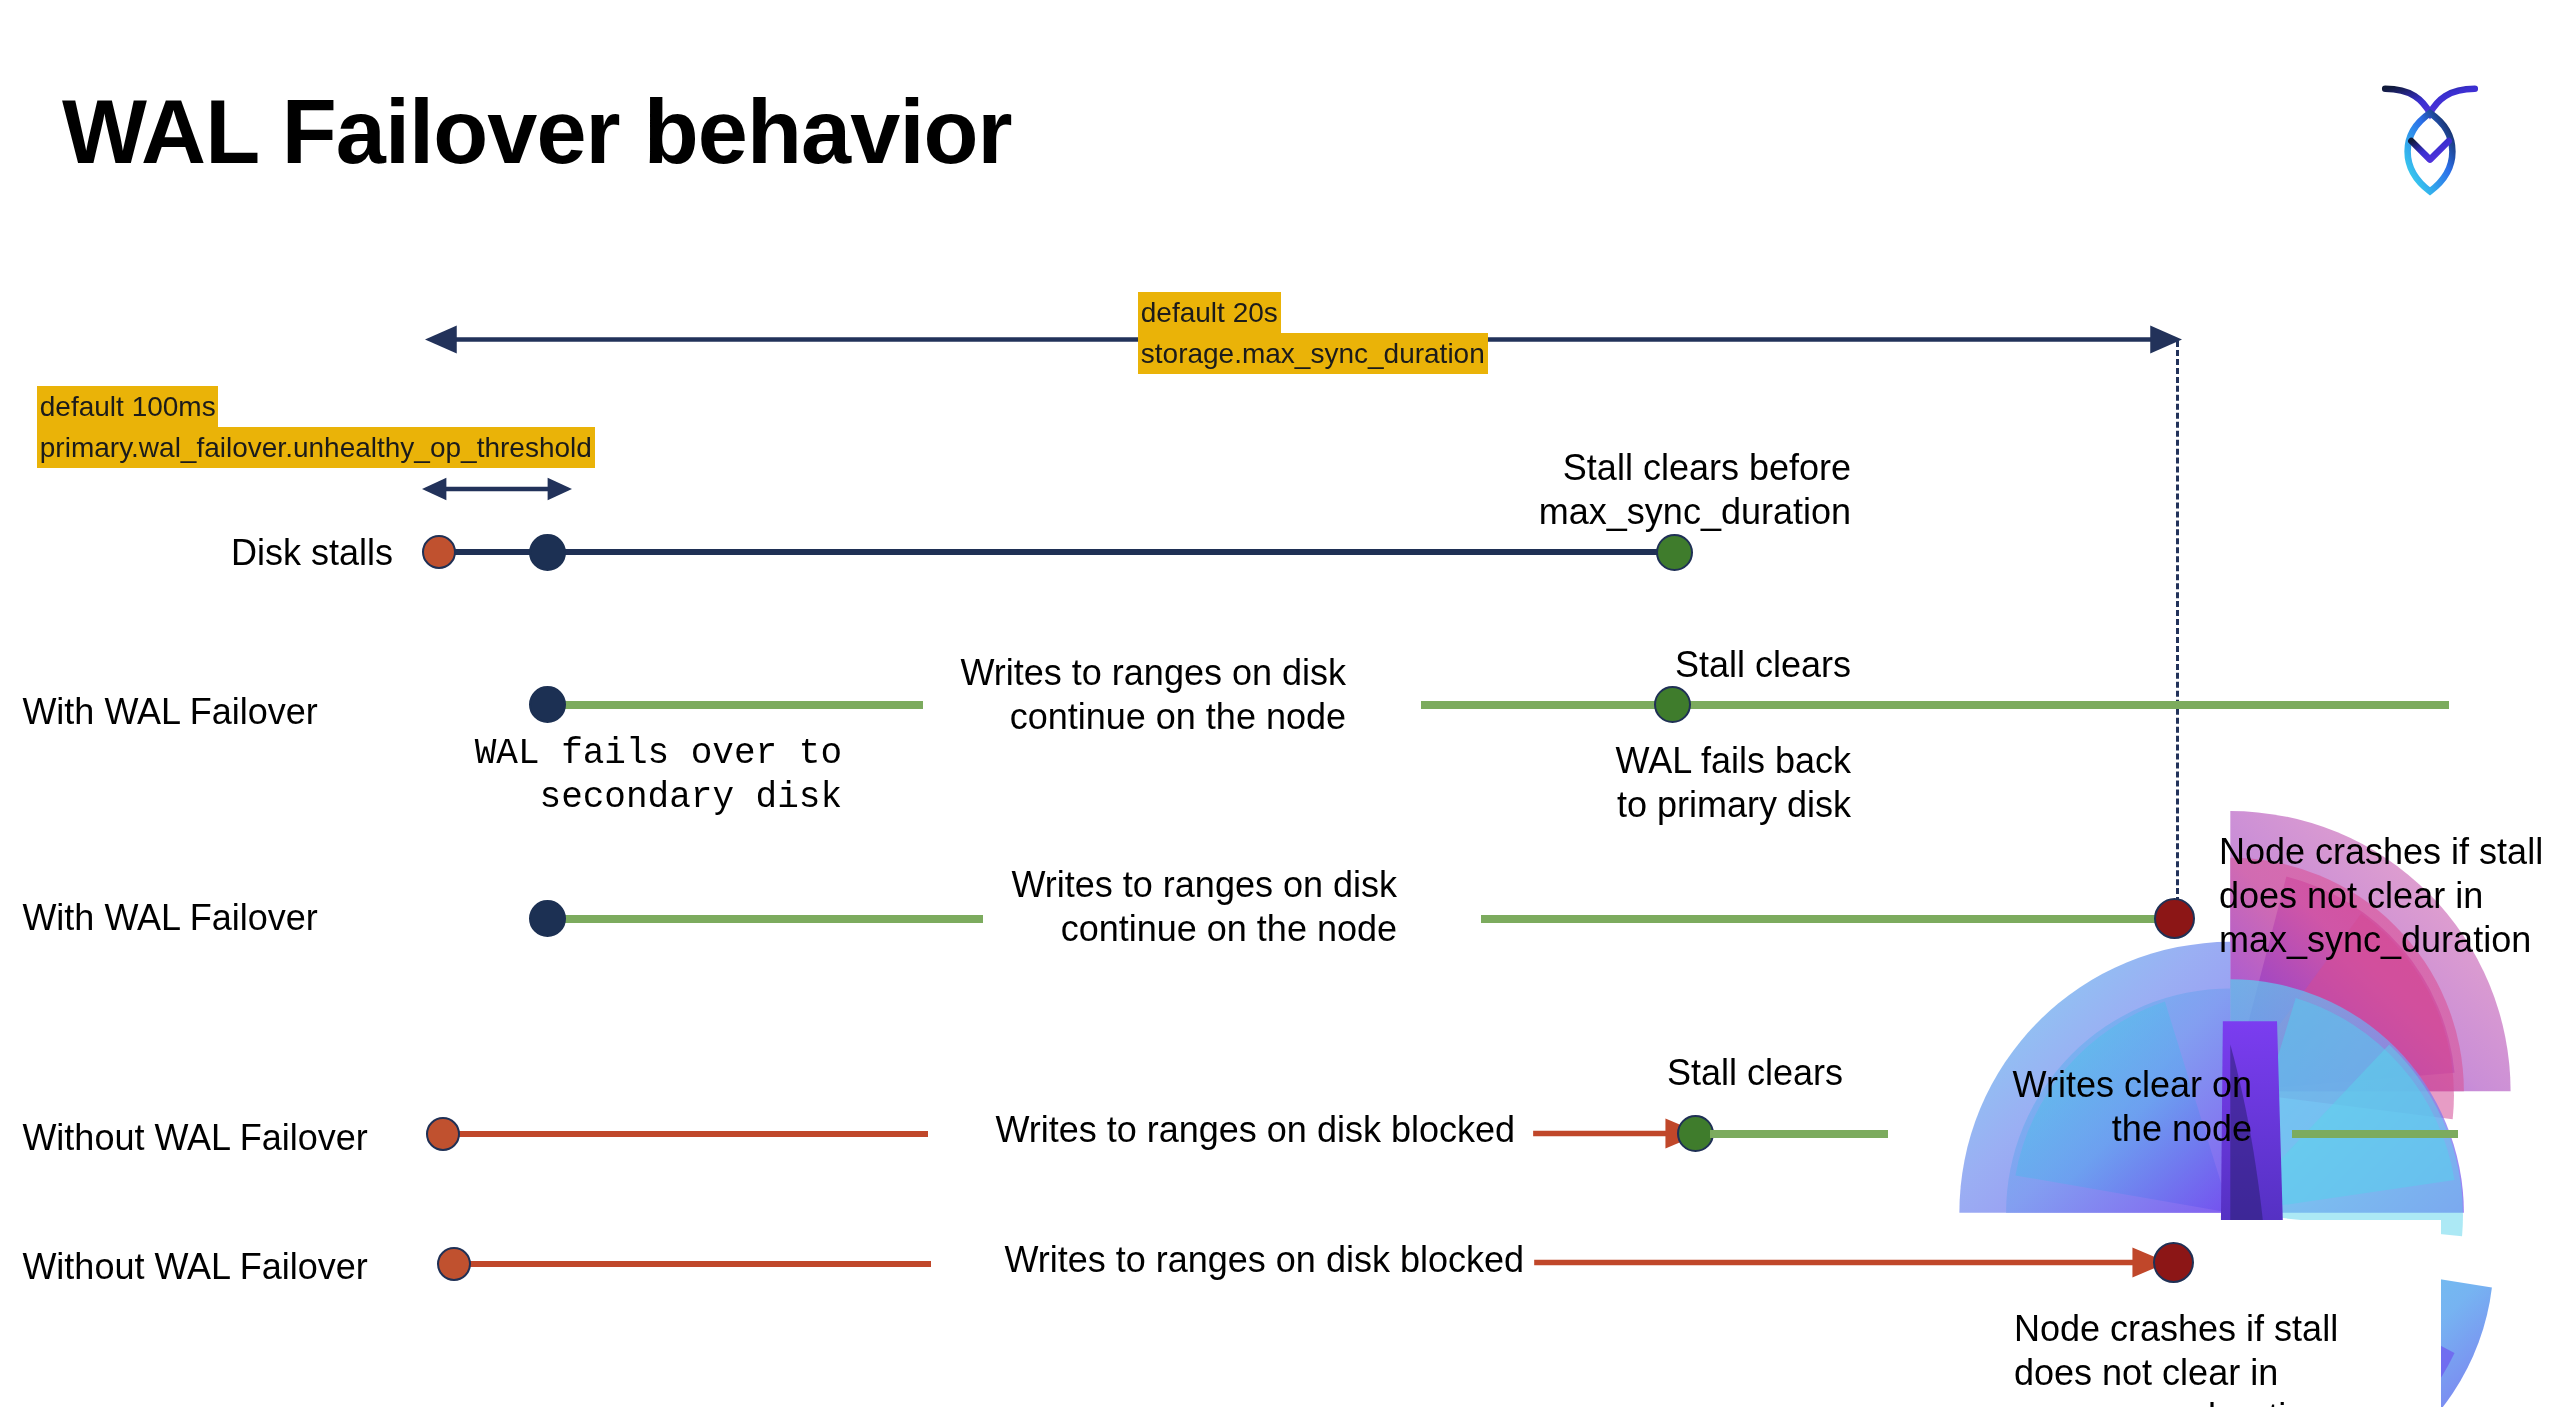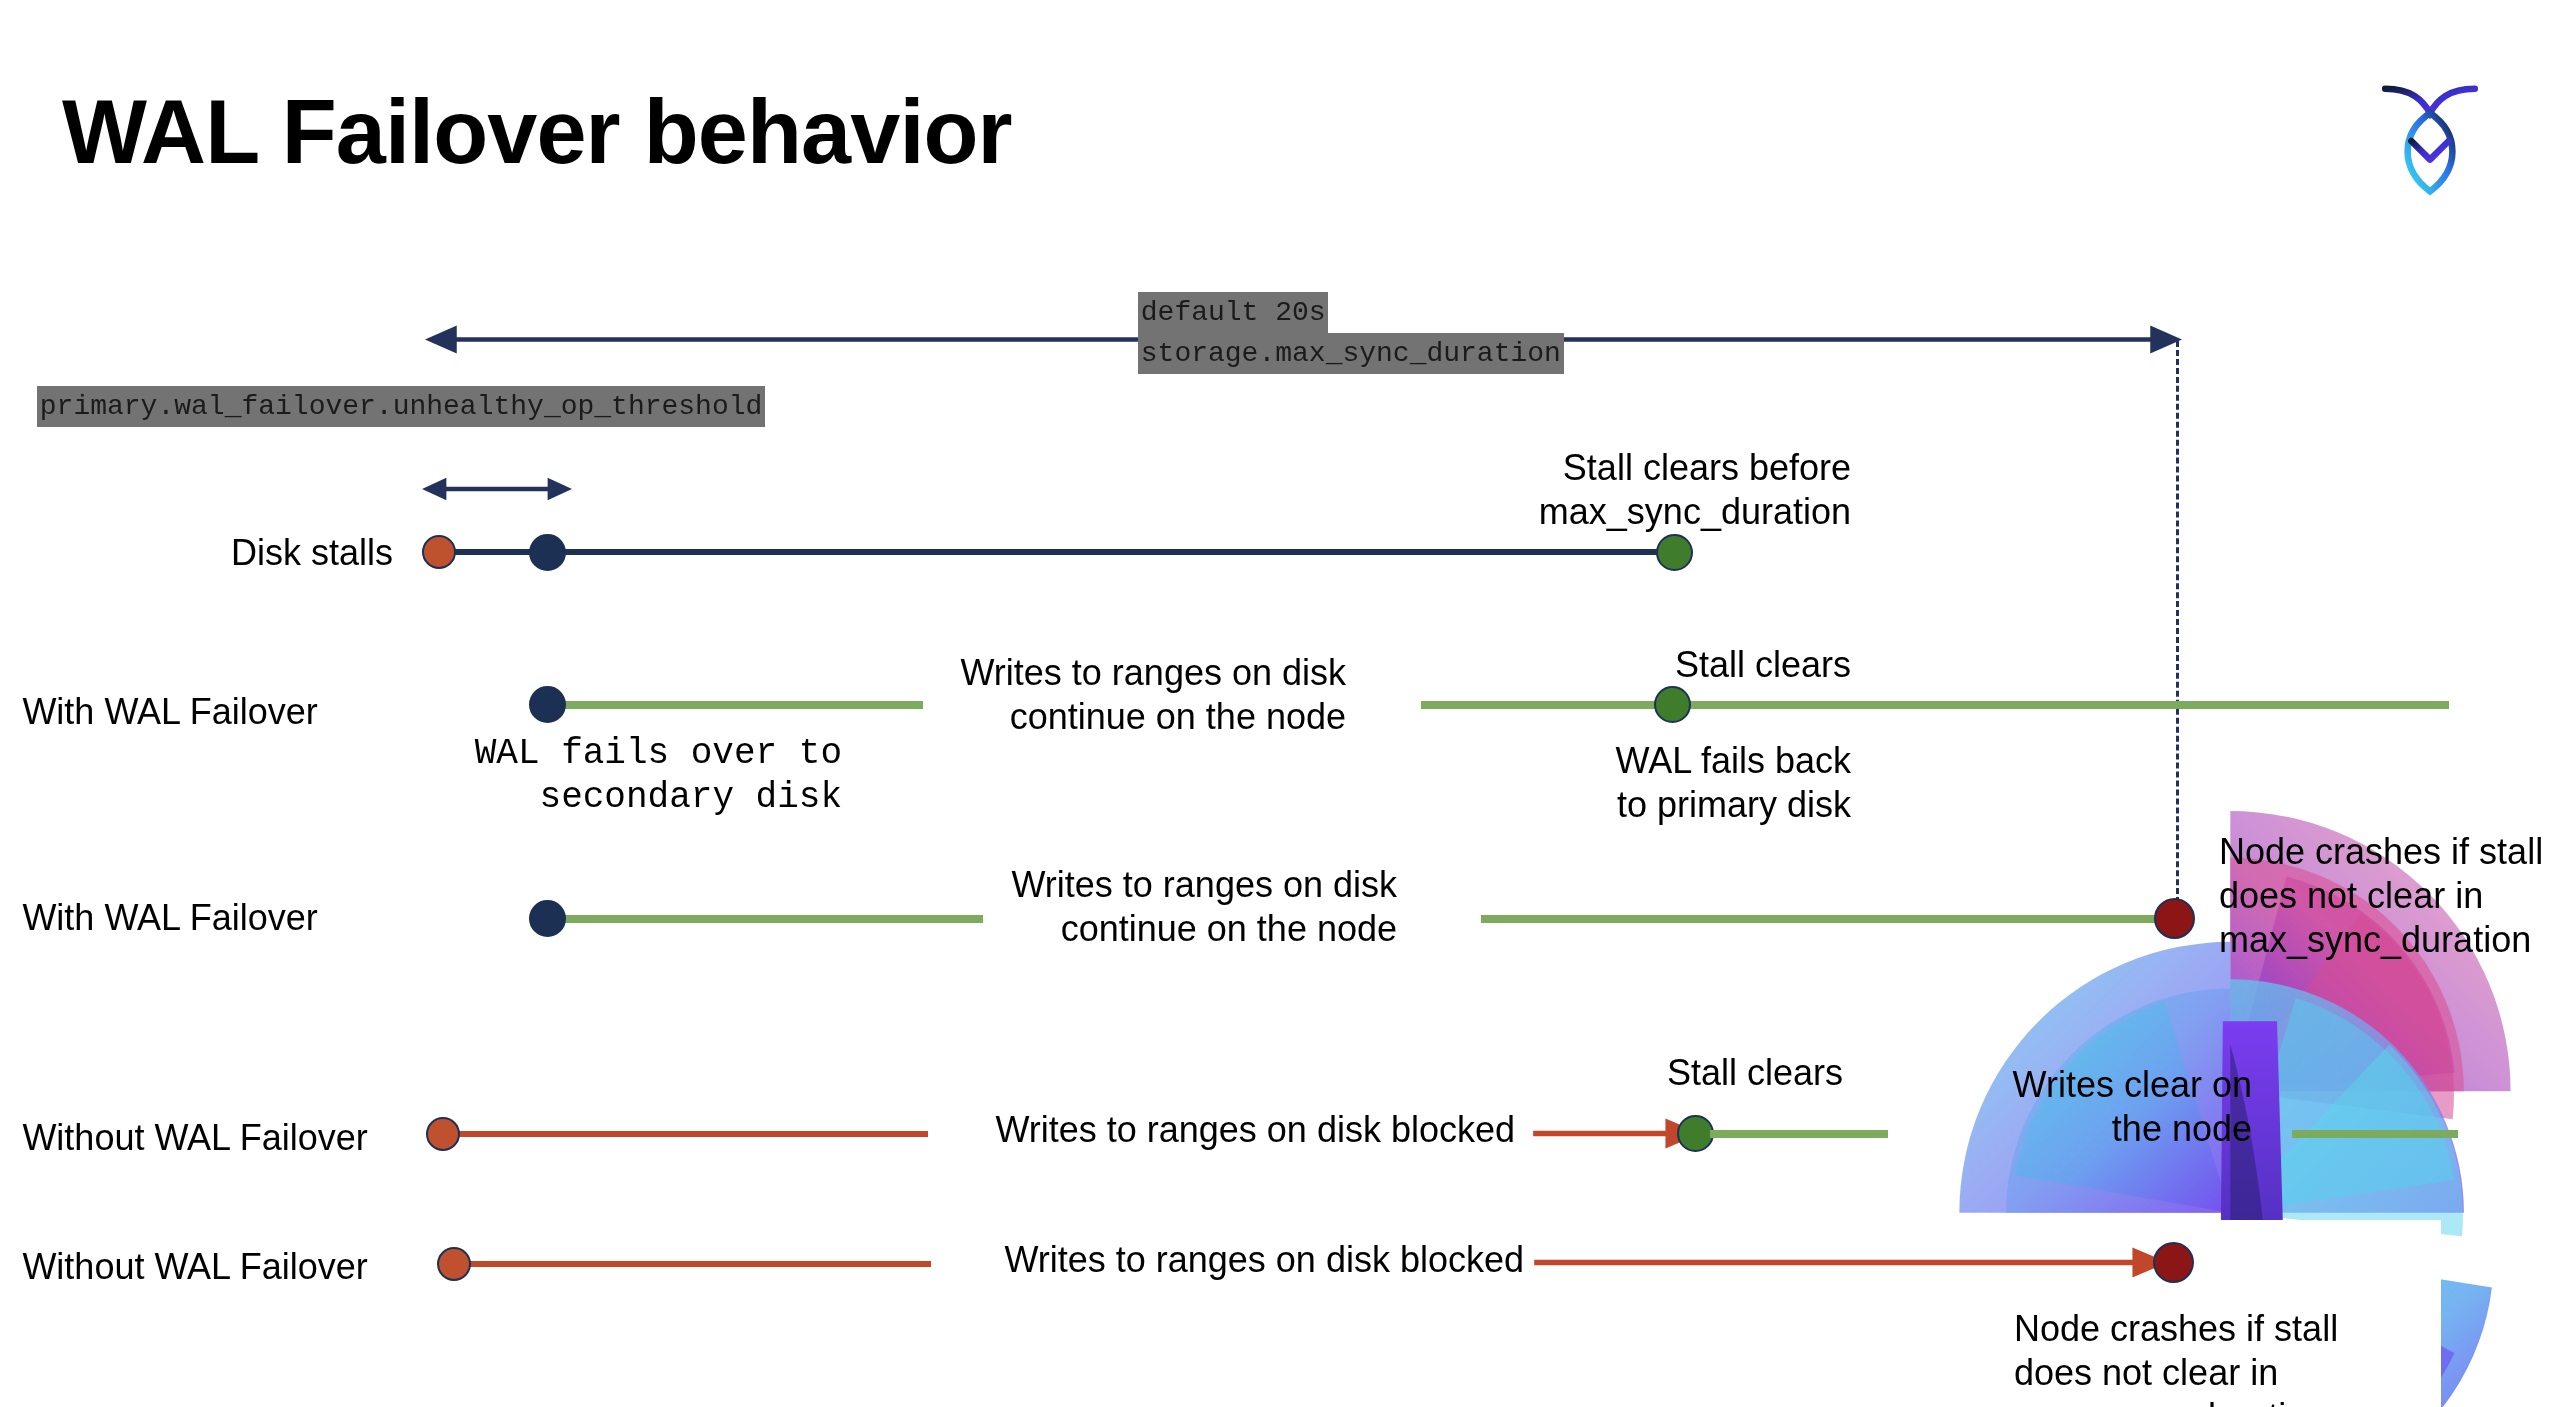--- a/index.html
+++ b/index.html
@@ -23,25 +23,25 @@
     white-space:nowrap;
   }
 
   
   #logo{left:2374px;top:28px;width:112px;height:131px;}
 
   
   .code-block{ white-space:nowrap; }
   .code-line{
     display:inline-block;
-    font-family:Liberation Mono, monospace;
+    font-family:Liberation Sans, sans-serif;
     font-size:28px;
     line-height:41px;
     color:#1b1b1b;
-    background:#737373;
+    background:#eab308;
     padding:0 2.8px;
   }
   .code-row{display:block;}
 
   
   .row-label{
     font-size:36px;
     color:#000;
     white-space:nowrap;
     text-align:right;
@@ -206,20 +206,21 @@
   </div>
 
   <div class="abs code-block" style="left:1138px;top:252px;">
     <span class="code-row"><span class="code-line">default 20s</span></span>
     <span class="code-row"><span class="code-line">storage.max_sync_duration</span></span>
   </div>
 
   <div class="dashline" style="left:2176px;top:301px;height:580px;"></div>
 
   <div class="abs code-block" style="left:37px;top:346px;">
+    <span class="code-row"><span class="code-line">default 100ms</span></span>
     <span class="code-row"><span class="code-line">primary.wal_failover.unhealthy_op_threshold</span></span>
   </div>
 
   <div class="abs" style="left:422px;top:432px;width:150px;height:34px;">
     <svg width="150" height="34" viewBox="0 0 160 36" xmlns="http://www.w3.org/2000/svg">
       <line x1="20" y1="18" x2="140" y2="18" stroke="#22325a" stroke-width="5"></line>
       <polygon points="0,18 26,6 26,30" fill="#22325a"></polygon>
       <polygon points="160,18 134,6 134,30" fill="#22325a"></polygon>
     </svg>
   </div>

